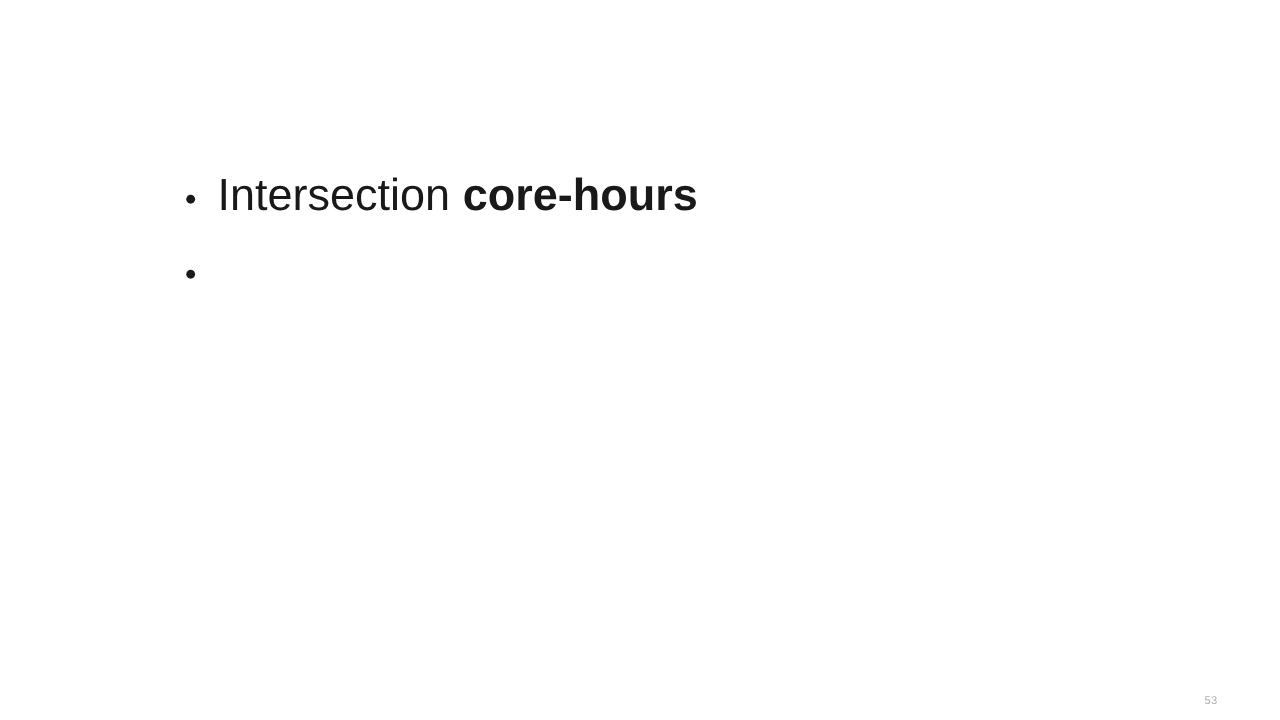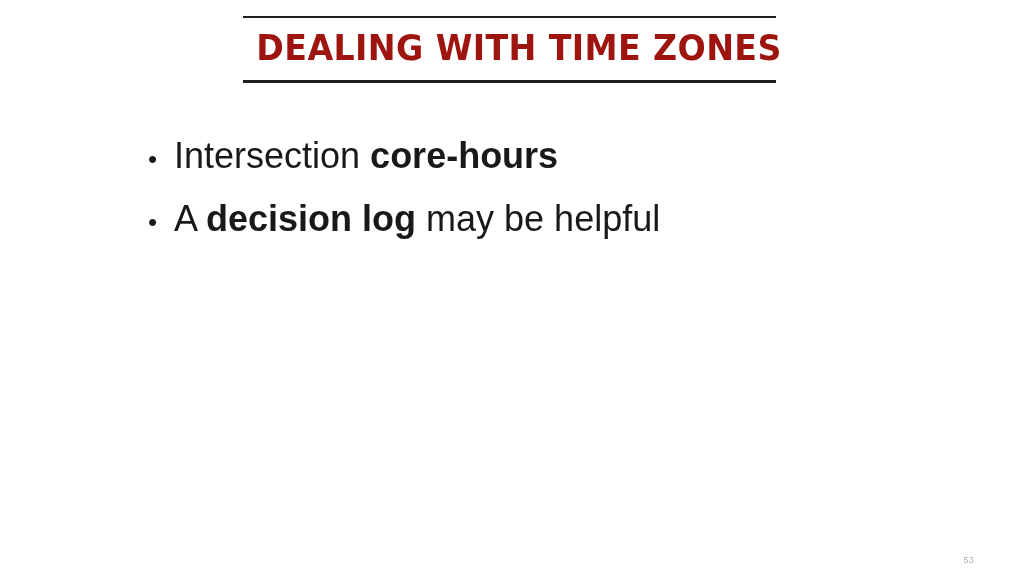--- a/index.html
+++ b/index.html
@@ -102,35 +102,29 @@
     font-size: 9px;
     line-height: 1;
     letter-spacing: 0.2px;
   }
 </style>
 </head>
 <body>
 
 <div class="slide">
 
-  <div class="title-block">
-    <div class="rule rule-top"></div>
-    <div class="slide-title">DEALING WITH TIME ZONES</div>
-    <div class="rule rule-bottom"></div>
-  </div>
 
   <ul class="body-list">
 
     <li class="bullet-row">
       <span class="bullet-mark">•</span>
       <span class="bullet-text"><span>Intersection </span><span class="em">core-hours</span><span></span></span>
     </li>
 
     <li class="bullet-row">
       <span class="bullet-mark">•</span>
-      <span class="bullet-text"><span>A </span><span class="em">decision log</span><span> may be helpful</span></span>
     </li>
 
   </ul>
 
   <div class="page-number">53</div>
 
 </div>
 
 </body></html>

